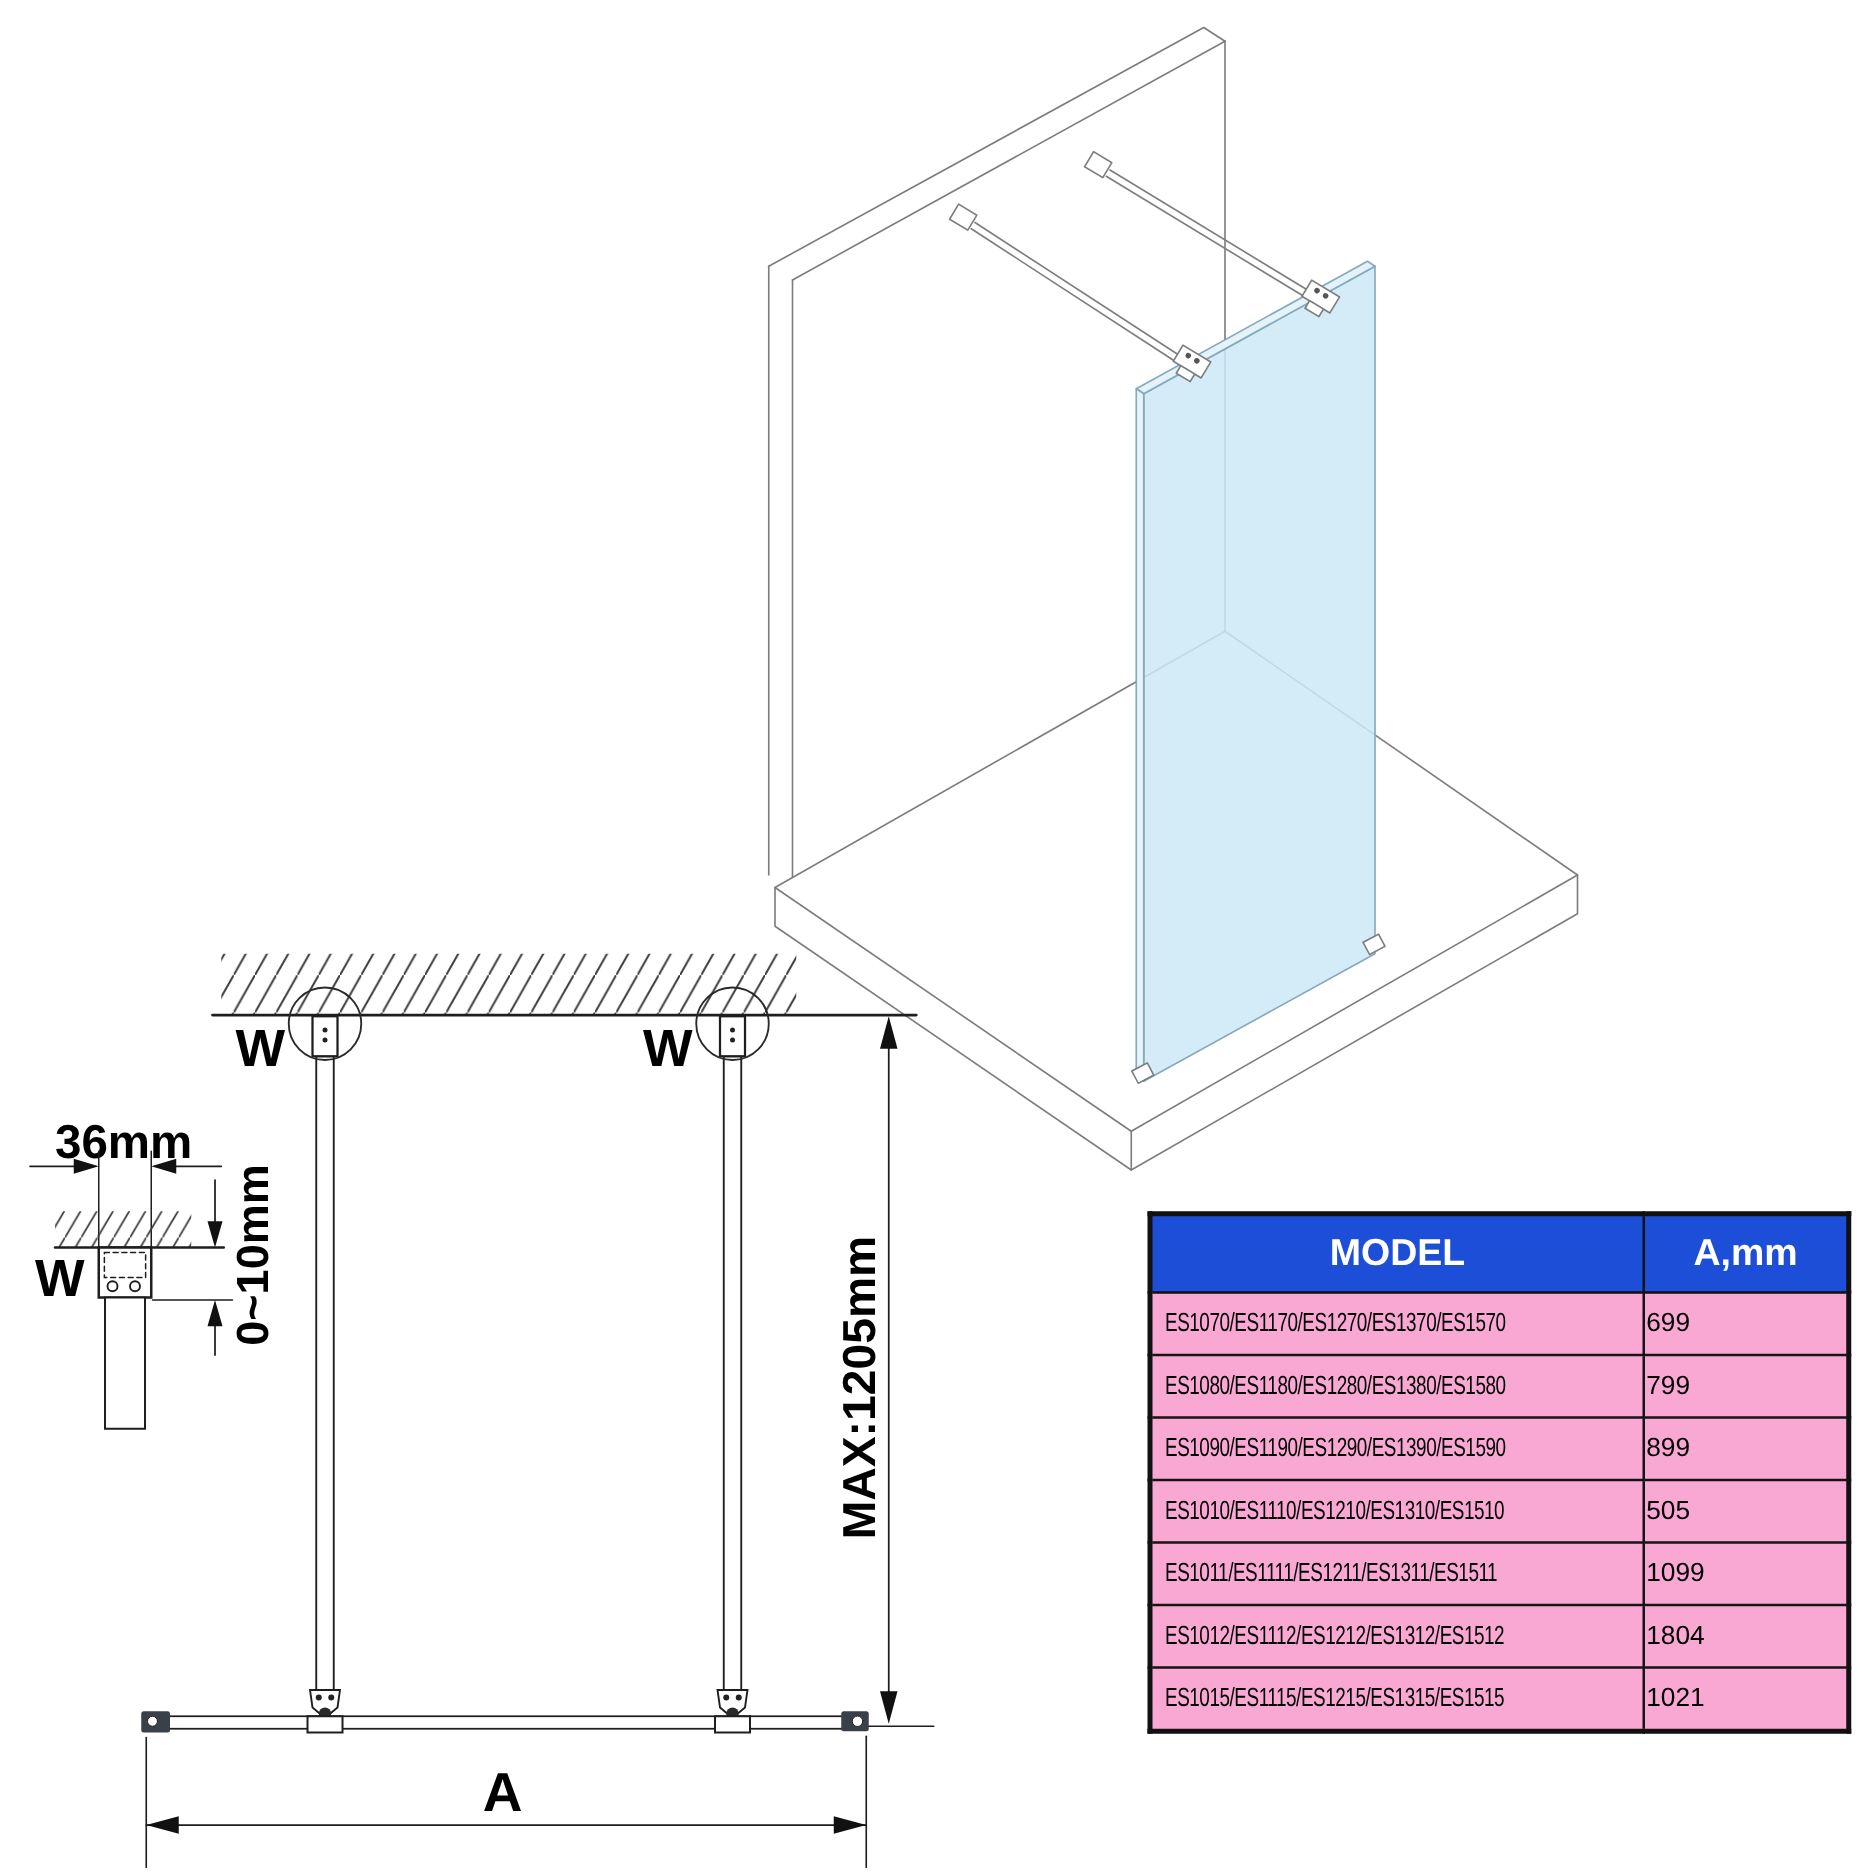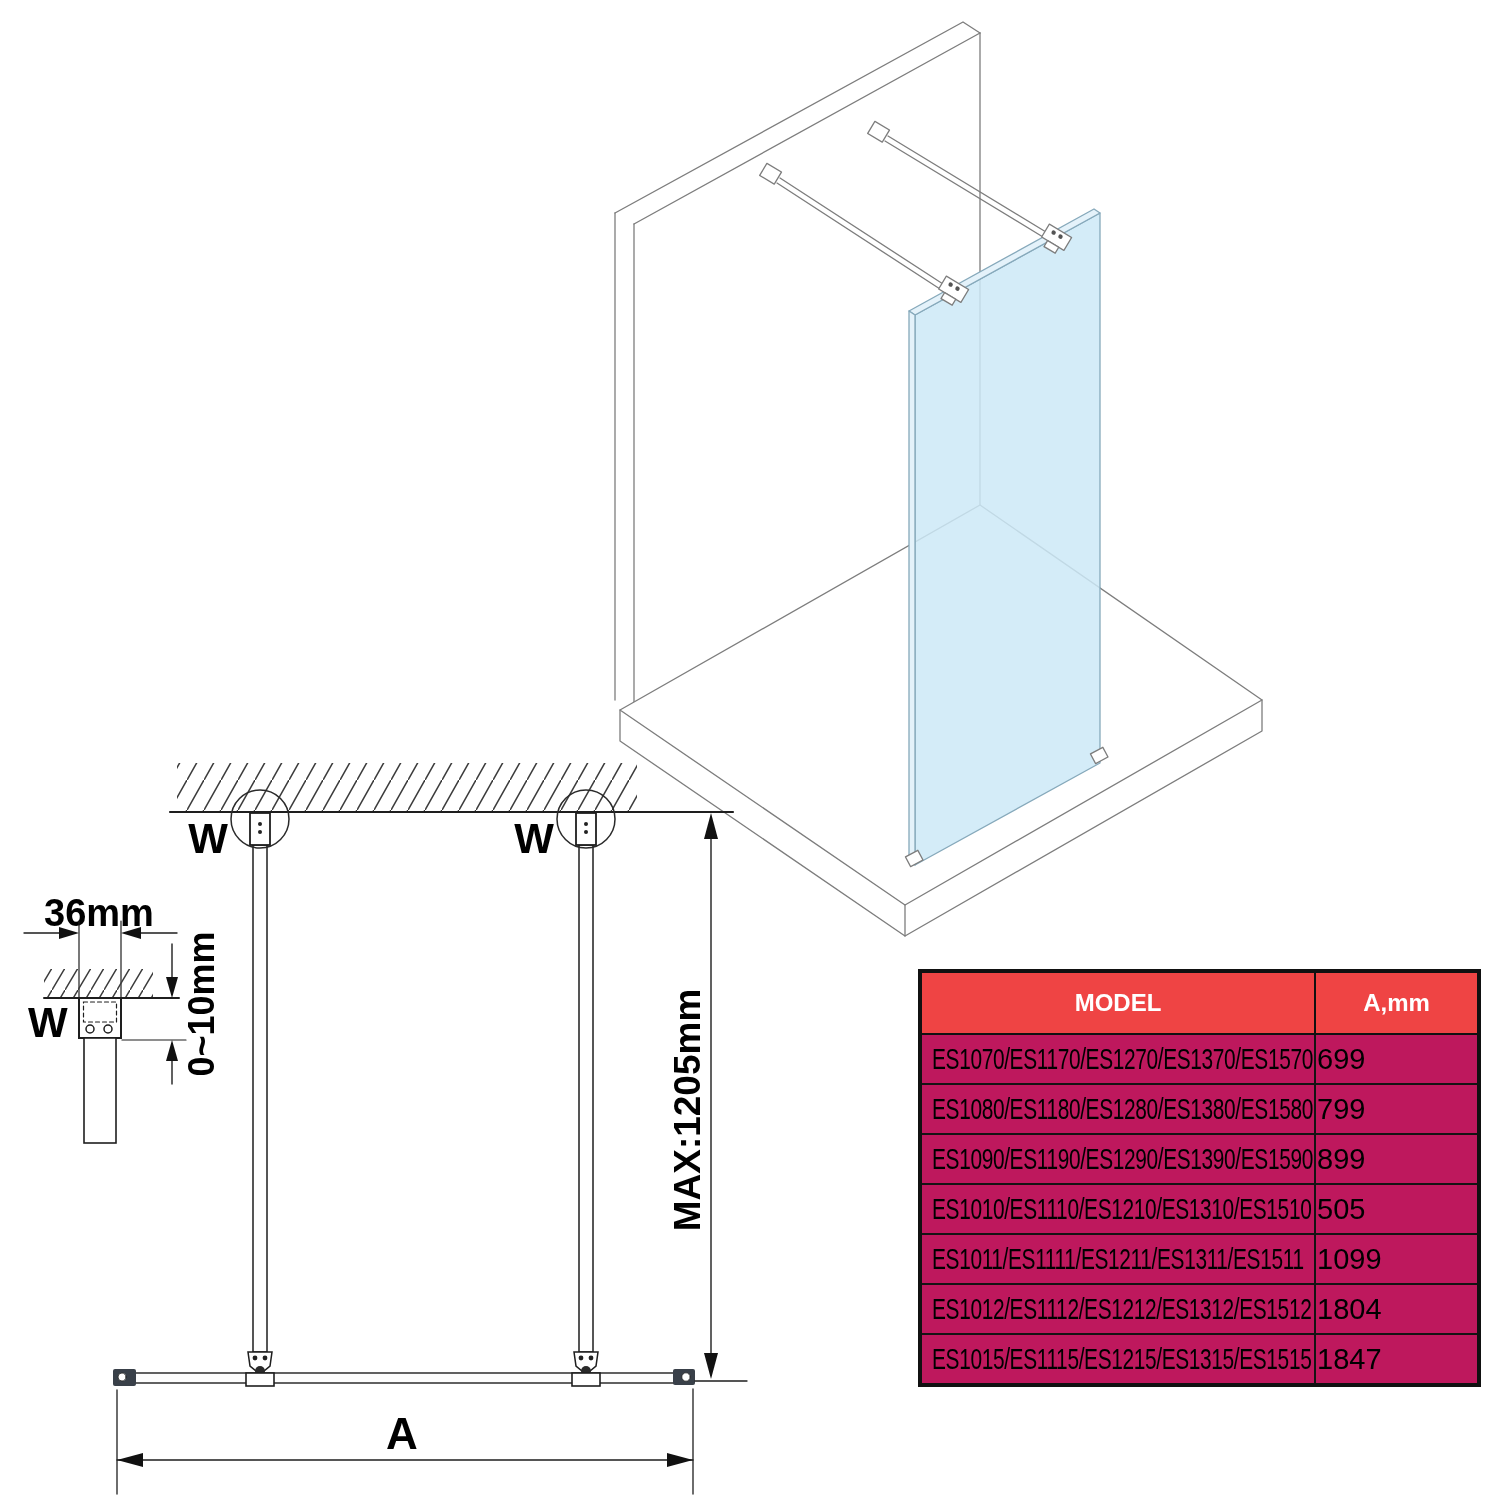--- a/index.html
+++ b/index.html
@@ -1,22 +1,22 @@
 <!DOCTYPE html>
 <html><head>
 <meta charset="utf-8">
 <style>
   html,body{margin:0;padding:0;background:#ffffff;}
   body{width:1500px;height:1500px;position:relative;font-family:"Liberation Sans","DejaVu Sans",sans-serif;}
   #drawing{position:absolute;left:0;top:0;}
   .spec-table{position:absolute;left:918px;top:969px;width:563px;}
   .spec-table table{width:100%;border-collapse:collapse;table-layout:fixed;border:4px solid #111;}
-  .spec-table th{background:#ef4444;color:#fff;font-size:24px;font-weight:bold;height:58px;border:2px solid #111;}
+  .spec-table th{background:#1d4ed8;color:#fff;font-size:30px;font-weight:bold;height:58px;border:2px solid #111;}
   .spec-table th.col-model{width:390px;}
-  .spec-table td{border:2px solid #141414;height:46px;font-size:29px;color:#000;background:#be185d;vertical-align:middle;}
+  .spec-table td{border:2px solid #141414;height:46px;font-size:21px;color:#000;background:#f9a8d4;vertical-align:middle;}
   .spec-table td.model-cell{padding-left:10px;text-align:left;}
   .spec-table td.amm-cell{text-align:left;}
   .cond{display:inline-block;transform:scaleX(0.72);transform-origin:0 50%;white-space:nowrap;letter-spacing:-0.5px;}
   svg text{fill:#000;font-family:"Liberation Sans","DejaVu Sans",sans-serif;font-weight:bold;}
 </style>
 </head>
 <body>
 
 <svg id="drawing" width="1500" height="1500" viewBox="0 0 1500 1500">
   <defs>
@@ -202,17 +202,17 @@
       <tr>
         <td class="model-cell"><span class="cond">ES1011/ES1111/ES1211/ES1311/ES1511</span></td>
         <td class="amm-cell">1099</td>
       </tr>
       <tr>
         <td class="model-cell"><span class="cond">ES1012/ES1112/ES1212/ES1312/ES1512</span></td>
         <td class="amm-cell">1804</td>
       </tr>
       <tr>
         <td class="model-cell"><span class="cond">ES1015/ES1115/ES1215/ES1315/ES1515</span></td>
-        <td class="amm-cell">1847</td>
+        <td class="amm-cell">1021</td>
       </tr>
     </tbody>
   </table>
 </div>
 
 </body></html>

